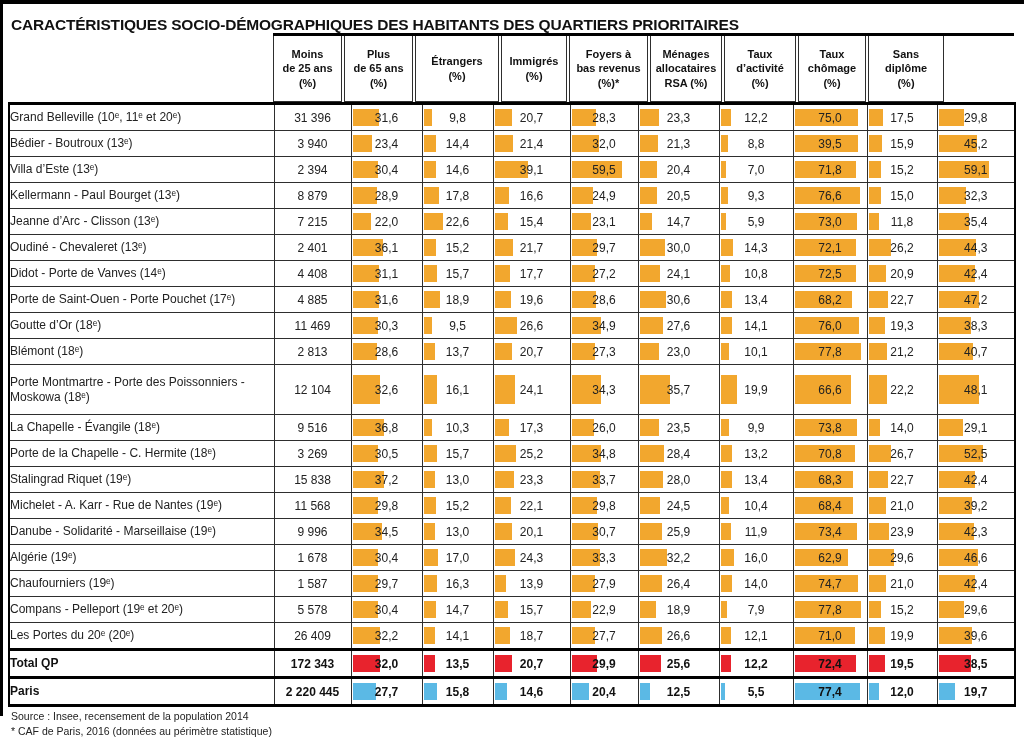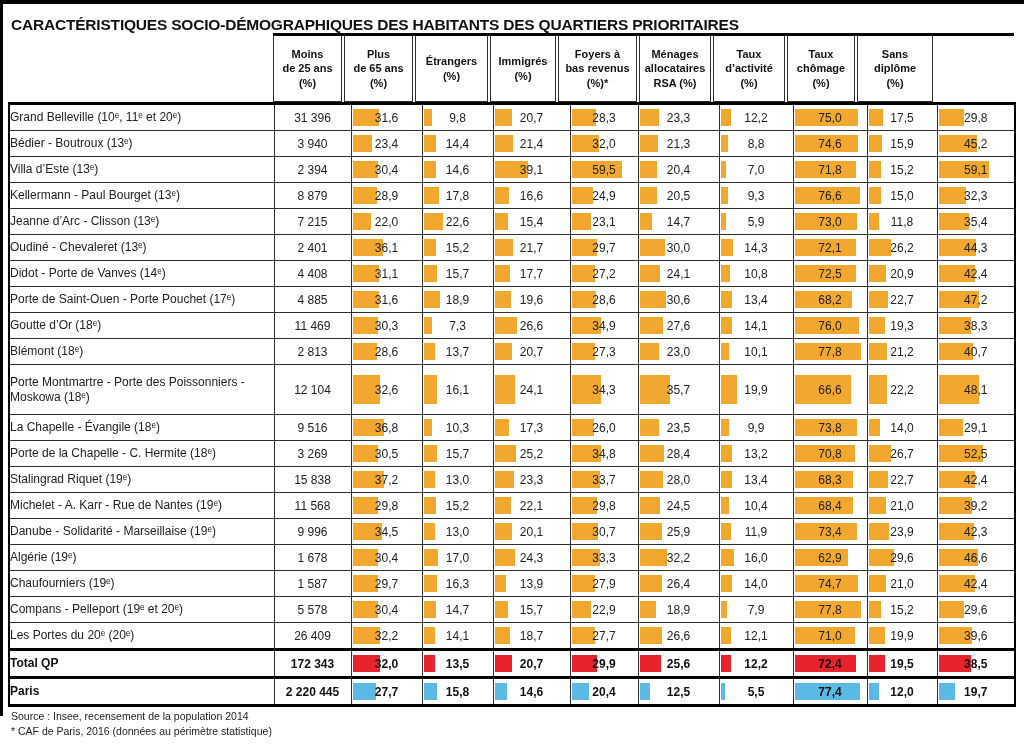--- a/index.html
+++ b/index.html
@@ -62,21 +62,21 @@
 <h1 class="title">CARACTÉRISTIQUES SOCIO-DÉMOGRAPHIQUES DES HABITANTS DES QUARTIERS PRIORITAIRES</h1>
 
 <div class="header-topbar"></div>
 <div class="col-headers" id="col-headers">
     <div class="hcell" style="width: 69px;">Moins
 de 25 ans
 (%)</div>
     <div class="hcell" style="width: 69px;">Plus
 de 65 ans
 (%)</div>
-    <div class="hcell" style="width: 73px;">Étrangers
+    <div class="hcell" style="width: 84px;">Étrangers
 (%)</div>
     <div class="hcell" style="width: 66px;">Immigrés
 (%)</div>
     <div class="hcell" style="width: 79px;">Foyers à
 bas revenus
 (%)*</div>
     <div class="hcell" style="width: 72px;">Ménages
 allocataires
 RSA (%)</div>
     <div class="hcell" style="width: 72px;">Taux
@@ -120,21 +120,21 @@
       </tr>
       <tr>
         <td class="label">Bédier - Boutroux (13ᵉ)</td>
         <td class="num"><span class="val">3 940</span></td>
         <td class="num"><span class="bar" style="width: 19.89px; background: rgb(242, 167, 46);"></span><span class="val">23,4</span></td>
         <td class="num"><span class="bar" style="width: 12.24px; background: rgb(242, 167, 46);"></span><span class="val">14,4</span></td>
         <td class="num"><span class="bar" style="width: 18.19px; background: rgb(242, 167, 46);"></span><span class="val">21,4</span></td>
         <td class="num"><span class="bar" style="width: 27.2px; background: rgb(242, 167, 46);"></span><span class="val">32,0</span></td>
         <td class="num"><span class="bar" style="width: 18.105px; background: rgb(242, 167, 46);"></span><span class="val">21,3</span></td>
         <td class="num"><span class="bar" style="width: 7.48px; background: rgb(242, 167, 46);"></span><span class="val">8,8</span></td>
-        <td class="num"><span class="bar" style="width: 63.41px; background: rgb(242, 167, 46);"></span><span class="val">74,6</span></td>
+        <td class="num"><span class="bar" style="width: 63.41px; background: rgb(242, 167, 46);"></span><span class="val">39,5</span></td>
         <td class="num"><span class="bar" style="width: 13.515px; background: rgb(242, 167, 46);"></span><span class="val">15,9</span></td>
         <td class="num"><span class="bar" style="width: 38.42px; background: rgb(242, 167, 46);"></span><span class="val">45,2</span></td>
       </tr>
       <tr>
         <td class="label">Villa d’Este (13ᵉ)</td>
         <td class="num"><span class="val">2 394</span></td>
         <td class="num"><span class="bar" style="width: 25.84px; background: rgb(242, 167, 46);"></span><span class="val">30,4</span></td>
         <td class="num"><span class="bar" style="width: 12.41px; background: rgb(242, 167, 46);"></span><span class="val">14,6</span></td>
         <td class="num"><span class="bar" style="width: 33.235px; background: rgb(242, 167, 46);"></span><span class="val">39,1</span></td>
         <td class="num"><span class="bar" style="width: 50.575px; background: rgb(242, 167, 46);"></span><span class="val">59,5</span></td>
@@ -206,21 +206,21 @@
         <td class="num"><span class="bar" style="width: 26.01px; background: rgb(242, 167, 46);"></span><span class="val">30,6</span></td>
         <td class="num"><span class="bar" style="width: 11.39px; background: rgb(242, 167, 46);"></span><span class="val">13,4</span></td>
         <td class="num"><span class="bar" style="width: 57.97px; background: rgb(242, 167, 46);"></span><span class="val">68,2</span></td>
         <td class="num"><span class="bar" style="width: 19.295px; background: rgb(242, 167, 46);"></span><span class="val">22,7</span></td>
         <td class="num"><span class="bar" style="width: 40.12px; background: rgb(242, 167, 46);"></span><span class="val">47,2</span></td>
       </tr>
       <tr>
         <td class="label">Goutte d’Or (18ᵉ)</td>
         <td class="num"><span class="val">11 469</span></td>
         <td class="num"><span class="bar" style="width: 25.755px; background: rgb(242, 167, 46);"></span><span class="val">30,3</span></td>
-        <td class="num"><span class="bar" style="width: 8.075px; background: rgb(242, 167, 46);"></span><span class="val">7,3</span></td>
+        <td class="num"><span class="bar" style="width: 8.075px; background: rgb(242, 167, 46);"></span><span class="val">9,5</span></td>
         <td class="num"><span class="bar" style="width: 22.61px; background: rgb(242, 167, 46);"></span><span class="val">26,6</span></td>
         <td class="num"><span class="bar" style="width: 29.665px; background: rgb(242, 167, 46);"></span><span class="val">34,9</span></td>
         <td class="num"><span class="bar" style="width: 23.46px; background: rgb(242, 167, 46);"></span><span class="val">27,6</span></td>
         <td class="num"><span class="bar" style="width: 11.985px; background: rgb(242, 167, 46);"></span><span class="val">14,1</span></td>
         <td class="num"><span class="bar" style="width: 64.6px; background: rgb(242, 167, 46);"></span><span class="val">76,0</span></td>
         <td class="num"><span class="bar" style="width: 16.405px; background: rgb(242, 167, 46);"></span><span class="val">19,3</span></td>
         <td class="num"><span class="bar" style="width: 32.555px; background: rgb(242, 167, 46);"></span><span class="val">38,3</span></td>
       </tr>
       <tr>
         <td class="label">Blémont (18ᵉ)</td>

